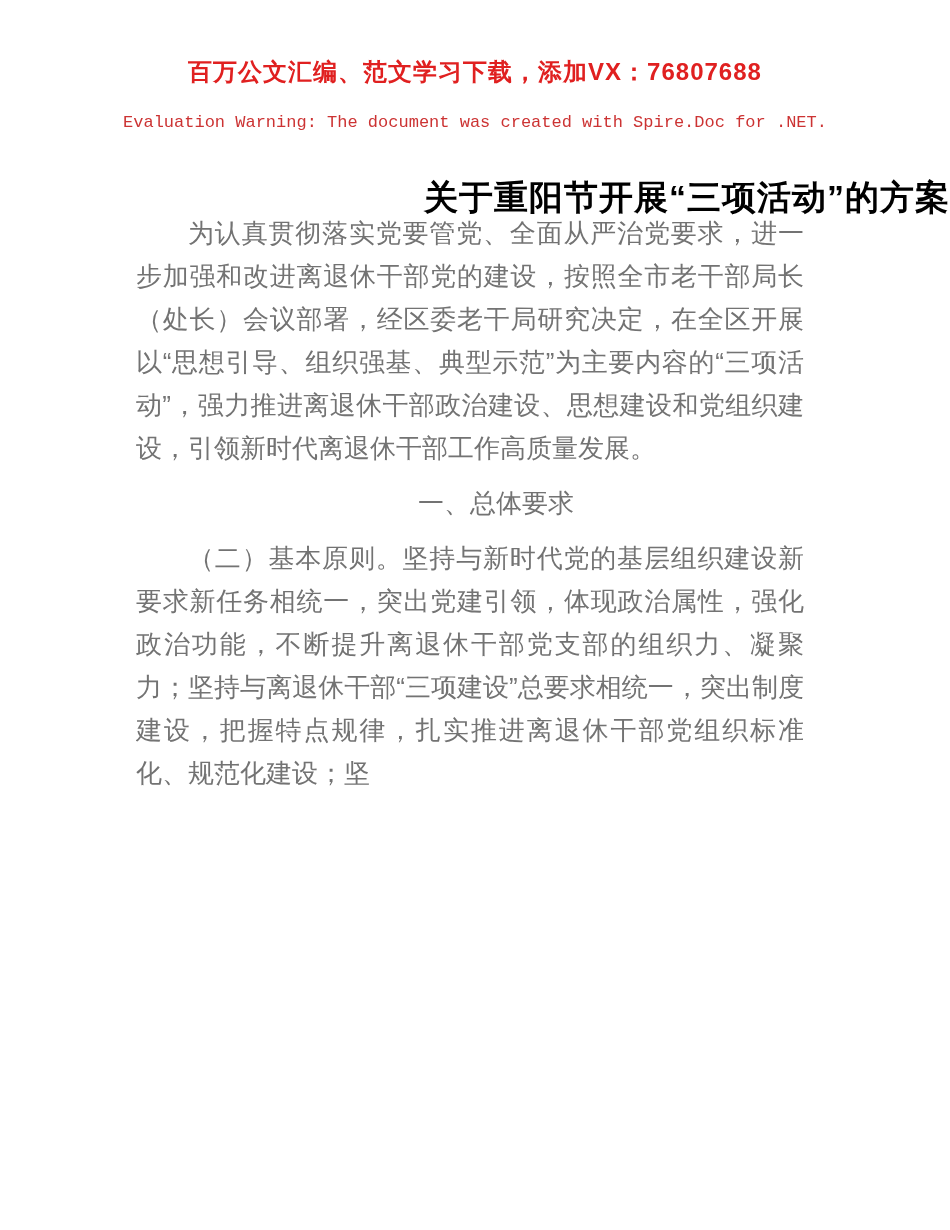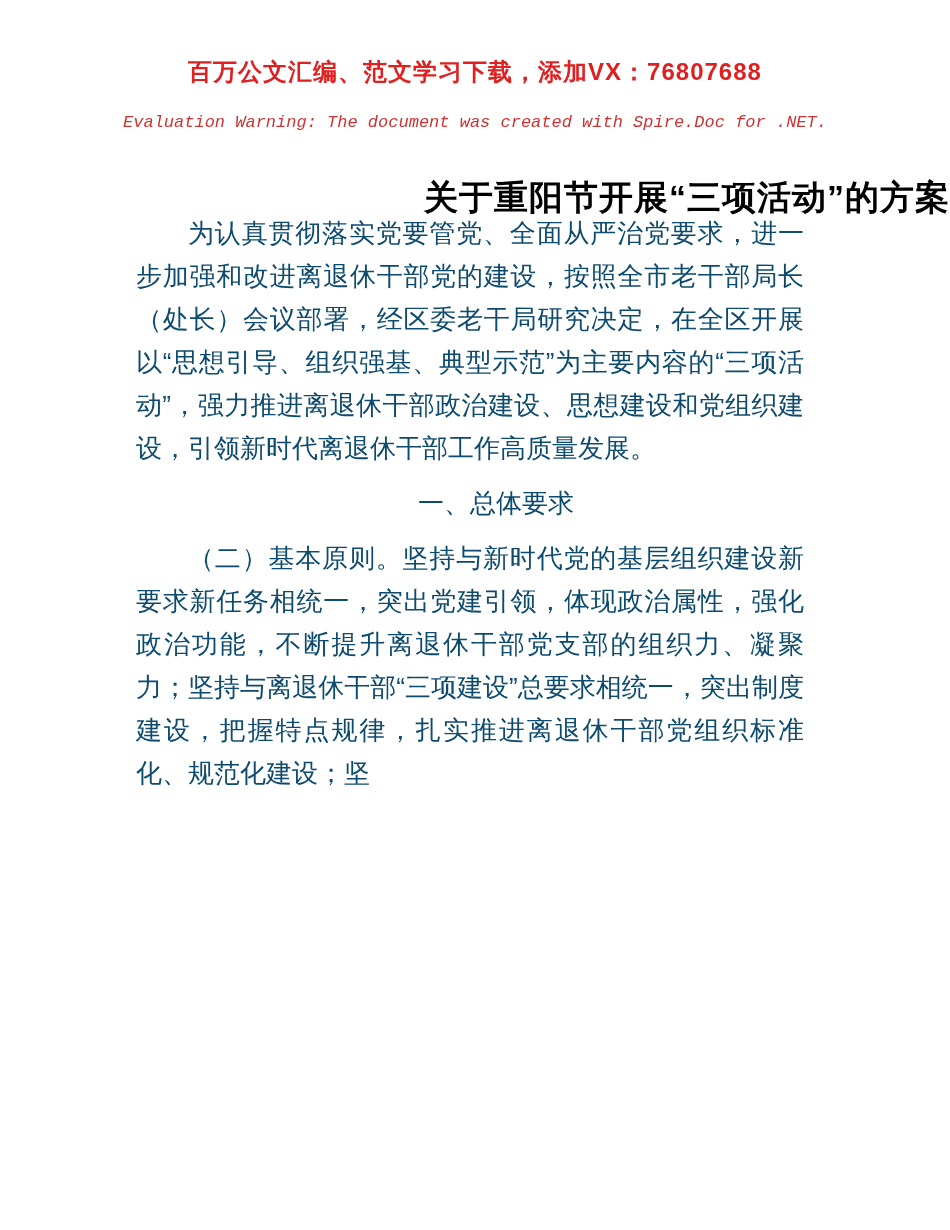--- a/index.html
+++ b/index.html
@@ -31,21 +31,20 @@
     position: absolute;
     top: 113px;
     left: 0;
     right: 0;
     text-align: center;
     font-family: "Liberation Mono", monospace;
     font-size: 17px;
     font-weight: 400;
     color: #cc3333;
     white-space: nowrap;
-    font-style: italic;
   }
   .doc-title {
     position: absolute;
     top: 152px;
     left: 0;
     right: 0;
     text-align: right;
     font-size: 34px;
     font-weight: 700;
     color: #000000;
@@ -57,21 +56,21 @@
     left: 136px;
     width: 684px;
     height: 900px;
     overflow: hidden;
   }
   .content p {
     margin: 0 16px 12px 0;
     font-size: 26px;
     line-height: 43px;
     font-weight: 400;
-    color: #0c4a6e;
+    color: #737373;
     text-align: justify;
     text-indent: 2em;
     word-break: break-all;
   }
   .content p.section-heading {
     text-align: center;
   }
   .page-footer {
     position: absolute;
     top: 1136px;

